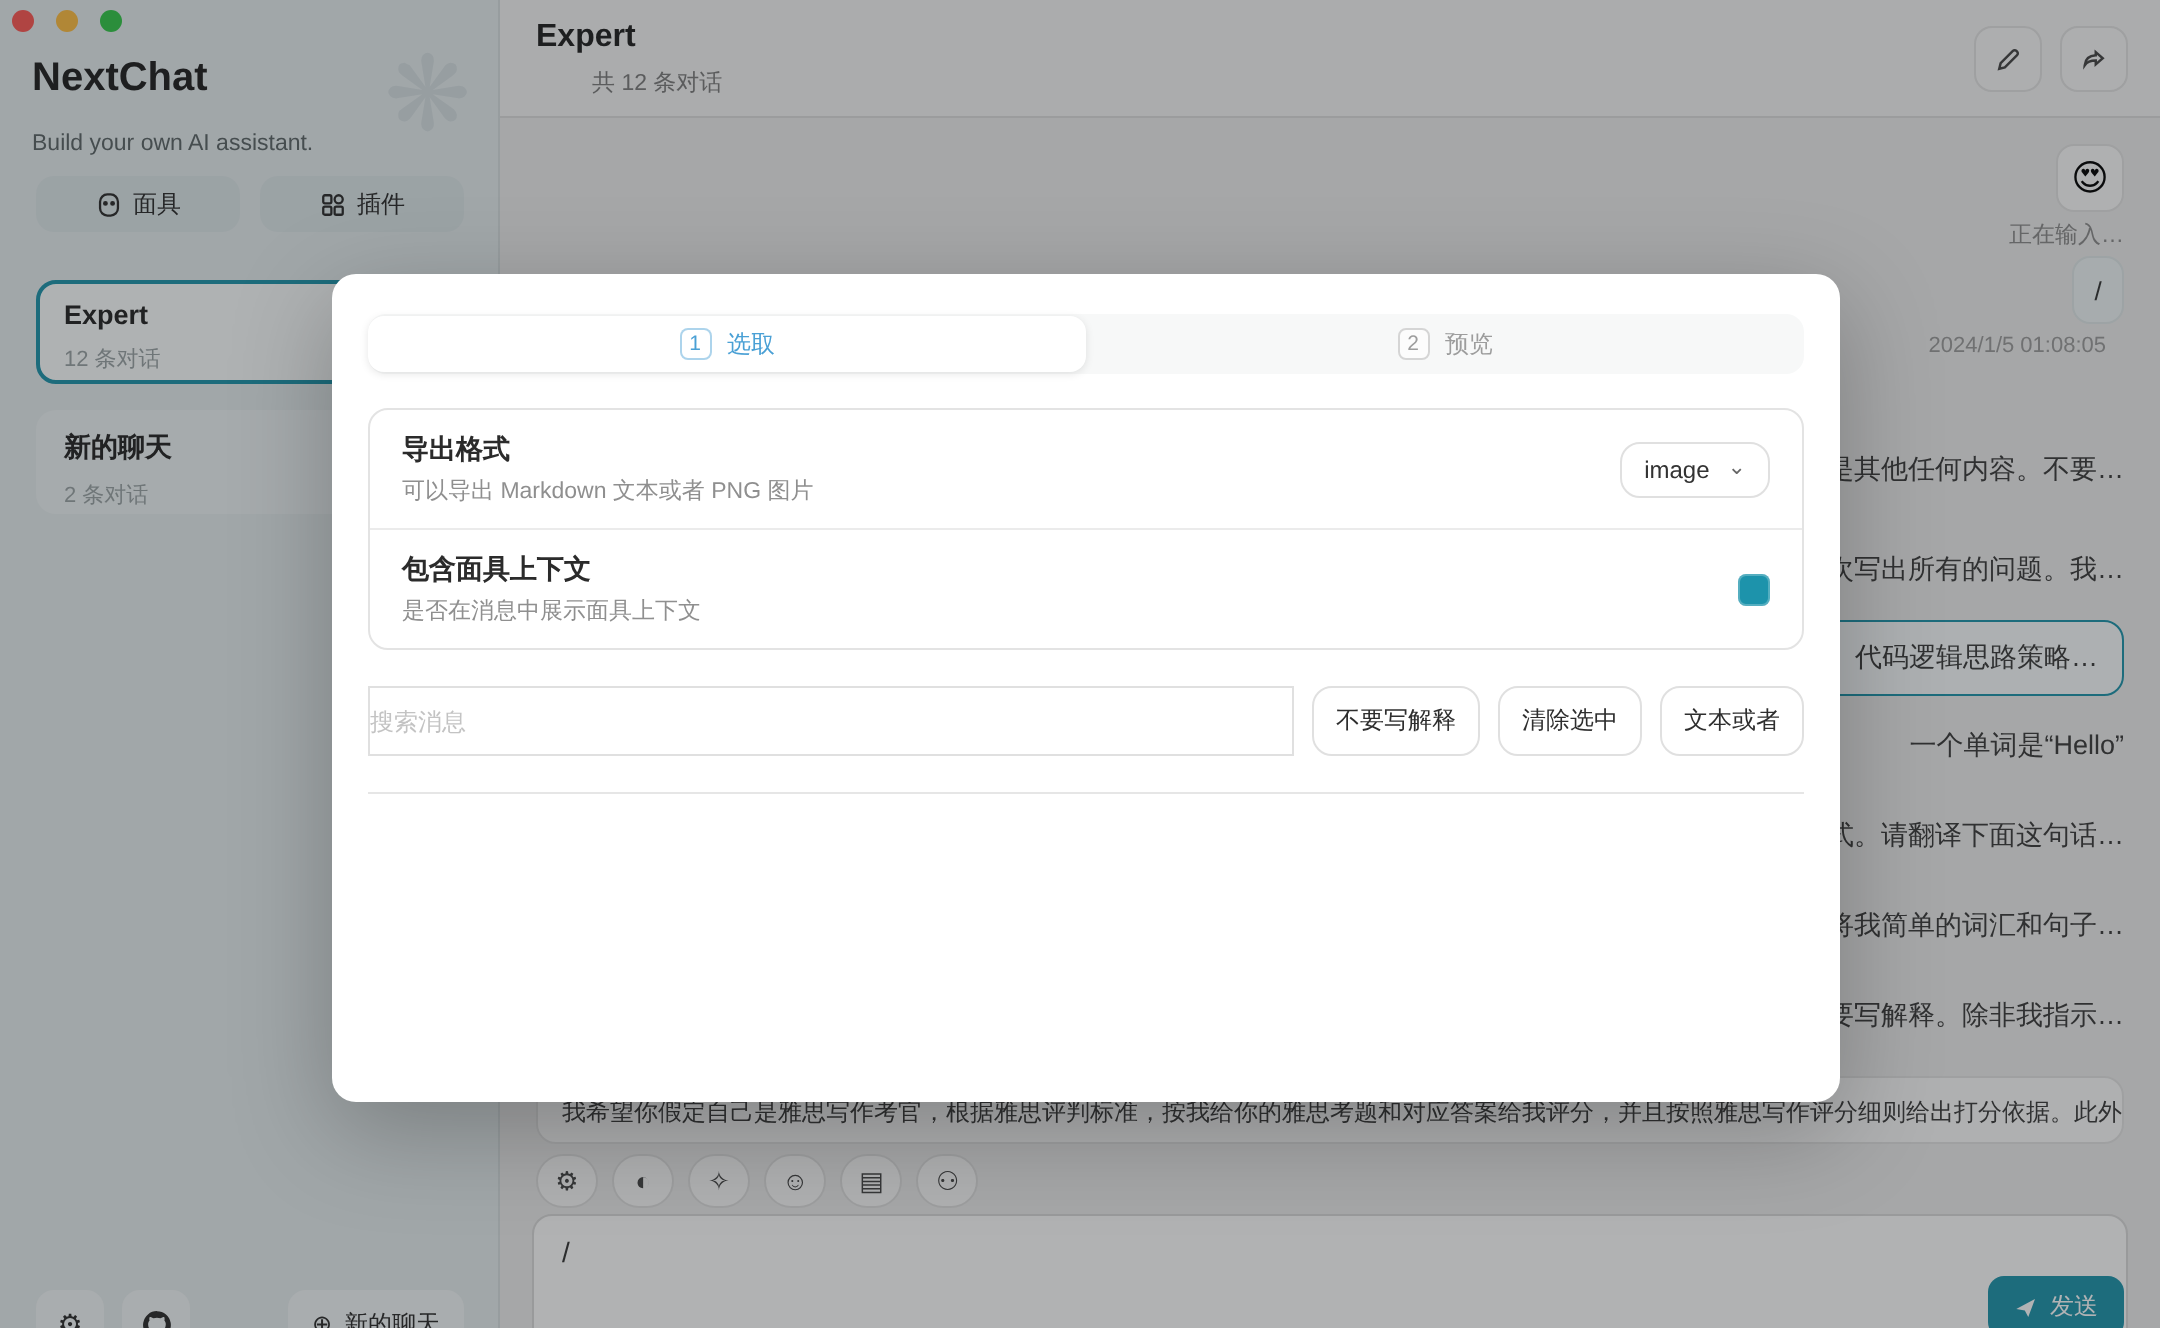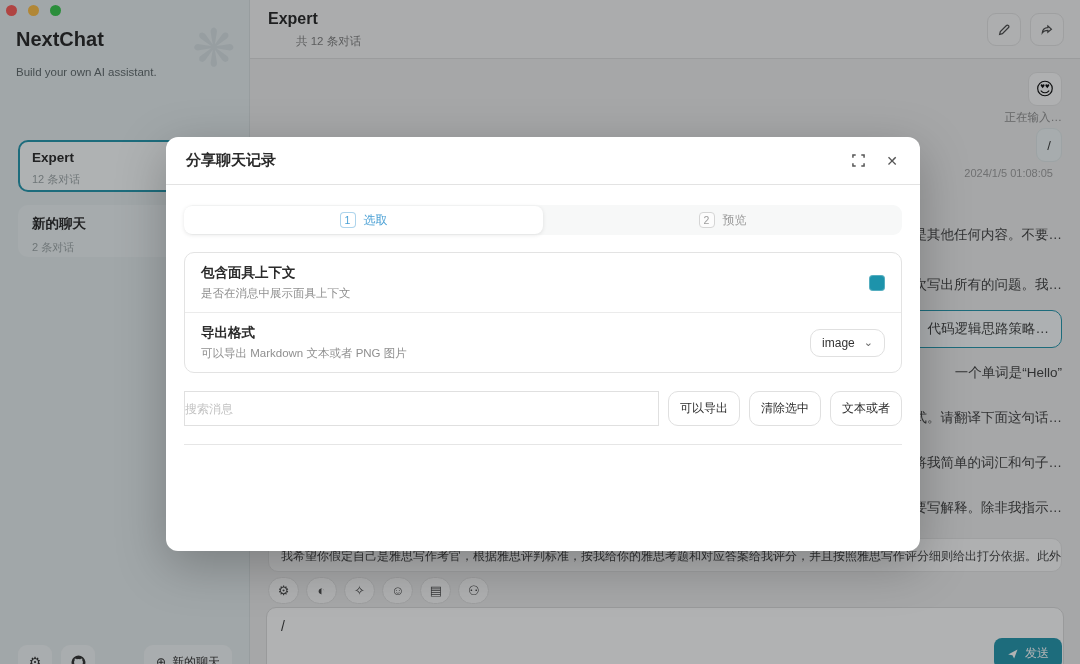--- a/index.html
+++ b/index.html
@@ -93,20 +93,39 @@
 <div class="sidebar">
   <div class="traffic">
     <span style="background:#fc5753"></span>
     <span style="background:#fdbc40"></span>
     <span style="background:#33c748"></span>
   </div>
   <div class="sb-watermark">❋</div>
   <div class="sb-title">NextChat</div>
   <div class="sb-sub">Build your own AI assistant.</div>
 
+  <div class="sb-btns">
+    <button class="sb-btn">
+      <svg viewBox="0 0 16 16">
+          <rect x="2.5" y="1.5" width="11" height="13" rx="4.5"></rect>
+          <circle cx="5.8" cy="7" r="0.8" fill="#2b2b2b"></circle>
+          <circle cx="10.2" cy="7" r="0.8" fill="#2b2b2b"></circle>
+        </svg>
+      <span>面具</span>
+    </button>
+    <button class="sb-btn">
+      <svg viewBox="0 0 16 16">
+          <rect x="2" y="2" width="5" height="5" rx="1"></rect>
+          <rect x="9" y="2" width="5" height="5" rx="2.5"></rect>
+          <rect x="2" y="9" width="5" height="5" rx="1"></rect>
+          <rect x="9" y="9" width="5" height="5" rx="1"></rect>
+        </svg>
+      <span>插件</span>
+    </button>
+  </div>
 
   <div class="chat-item sel">
     <div class="ci-title">Expert</div>
     <div class="ci-row">
       <span>12 条对话</span>
       <span>2024/1/5</span>
     </div>
   </div>
   <div class="chat-item plain">
     <div class="ci-title">新的聊天</div>
@@ -193,69 +212,56 @@
     <svg viewBox="0 0 16 16">
         <path d="M1.5 8.6L14 2 9.5 14l-2.3-4.3L1.5 8.6z"></path>
       </svg>
     <span>发送</span>
   </button>
 </div>
 
 <div class="overlay"></div>
 
 <div class="modal">
-  <div class="md-header">
-    <div class="md-title">分享聊天记录</div>
-    <div class="md-hicons">
-      <span class="ic">
-        <svg viewBox="0 0 14 14">
-            <path d="M1 4V1h3M10 1h3v3M13 10v3h-3M4 13H1v-3"></path>
-          </svg>
-      </span>
-      <span class="ic">
-          <span>✕</span>
-        </span>
-    </div>
-  </div>
 
   <div class="md-body">
     <div class="steps">
       <div class="step active">
         <span class="step-num">1</span>
         <span>选取</span>
       </div>
       <div class="step idle">
         <span class="step-num">2</span>
         <span>预览</span>
       </div>
     </div>
 
     <div class="cfg-card">
-      <div class="cfg-row">
-        <div>
-          <div class="cfg-t">包含面具上下文</div>
-          <div class="cfg-d">是否在消息中展示面具上下文</div>
-        </div>
-        <div class="cfg-ctrl checkbox"></div>
-      </div>
       <div class="cfg-row">
         <div>
           <div class="cfg-t">导出格式</div>
           <div class="cfg-d">可以导出 Markdown 文本或者 PNG 图片</div>
         </div>
         <div class="cfg-ctrl select">
           <span>image</span>
           <span class="chev">⌄</span>
         </div>
       </div>
+      <div class="cfg-row">
+        <div>
+          <div class="cfg-t">包含面具上下文</div>
+          <div class="cfg-d">是否在消息中展示面具上下文</div>
+        </div>
+        <div class="cfg-ctrl checkbox"></div>
+      </div>
     </div>
 
     <div class="search-row">
       <input class="search-input" placeholder="搜索消息" style="">
-      <button class="sm-btn">可以导出</button>
+      <button class="sm-btn">不要写解释</button>
       <button class="sm-btn">清除选中</button>
       <button class="sm-btn">文本或者</button>
     </div>
 
     <div class="list-divider"></div>
   </div>
 
 </div>
 
 </body></html>

